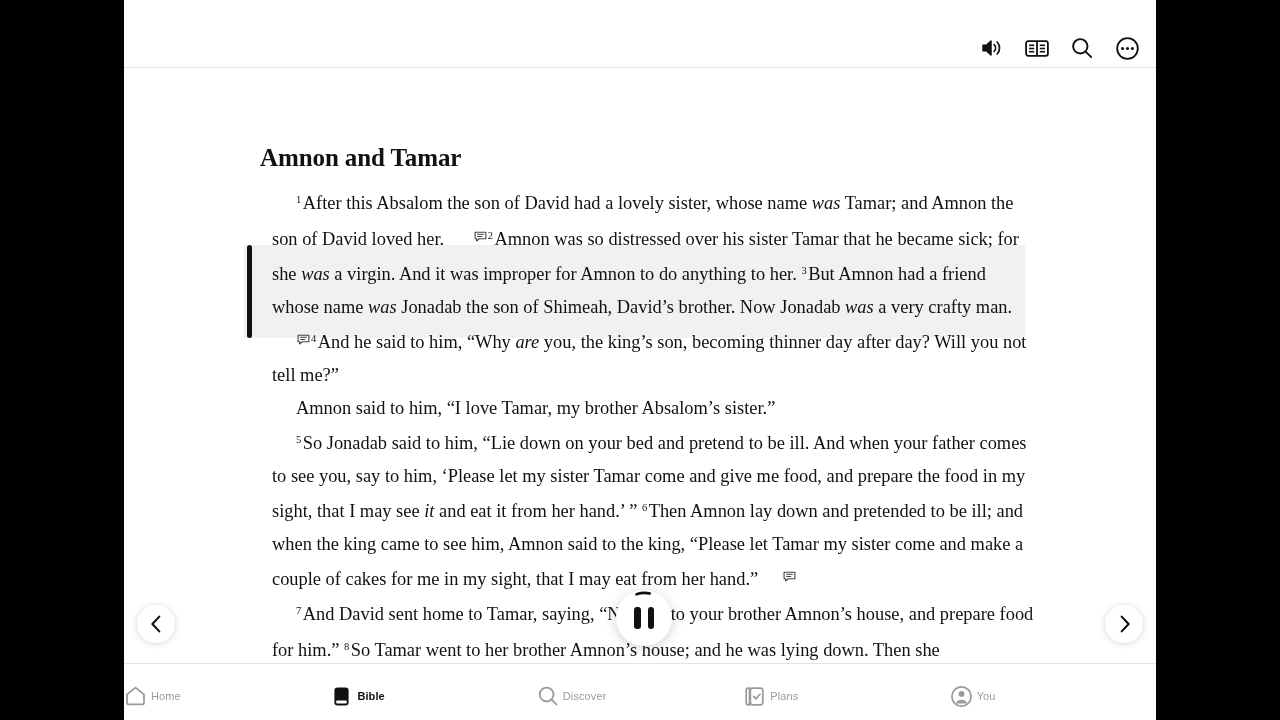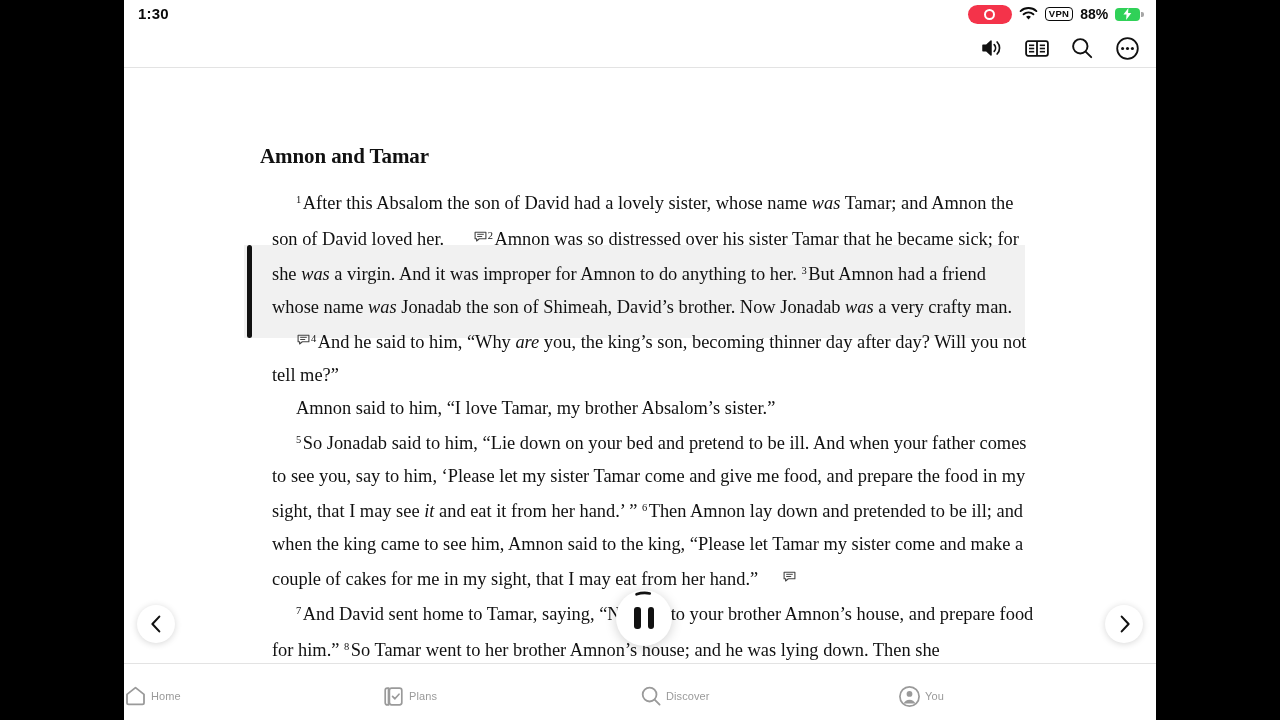--- a/index.html
+++ b/index.html
@@ -147,21 +147,21 @@
     position: absolute;
     left: 0; top: 68px;
     width: 1032px; height: 595px;
     background: #ffffff;
     overflow: hidden;
   }
   .chapter-title {
     position: absolute;
     left: 136px; top: 76px;
     font-family: "Liberation Serif", serif;
-    font-size: 21px;
+    font-size: 25px;
     font-weight: 700;
     color: #111111;
     letter-spacing: -.1px;
   }
 
   .body-text {
     position: absolute;
     left: 136px; top: 116px;
     width: 765px;
     font-family: "Liberation Serif", serif;
@@ -290,40 +290,20 @@
     color: #111111;
     font-weight: 700;
   }
 </style>
 </head>
 <body>
 
 <div class="screen">
   <div class="device">
 
-    <div class="statusbar">
-      <div class="status-time">1:30</div>
-      <div class="status-right">
-        <div class="rec-pill">
-          <span class="rec-dot"></span>
-        </div>
-        <svg class="wifi-ico" width="19" height="14" viewBox="0 0 19 14">
-          <path d="M9.5 12.6l2.4-2.9a3.7 3.7 0 0 0-4.8 0z" fill="#0a0a0a"></path>
-          <path d="M4.6 7.3a7.6 7.6 0 0 1 9.8 0" stroke="#0a0a0a" stroke-width="1.9" fill="none" stroke-linecap="round"></path>
-          <path d="M1.6 4.1a11.8 11.8 0 0 1 15.8 0" stroke="#0a0a0a" stroke-width="1.9" fill="none" stroke-linecap="round"></path>
-        </svg>
-        <span class="vpn-badge">VPN</span>
-        <span class="batt-pct">88%</span>
-        <span class="batt">
-          <svg width="11" height="12" viewBox="0 0 11 12">
-            <path d="M6.4 0L1.4 6.6h3.1L4.1 12l5.2-6.9H6.1z" fill="#ffffff"></path>
-          </svg>
-        </span>
-      </div>
-    </div>
 
     <div class="toolbar">
 
       <div class="tool-icons">
         <div class="tool-btn">
           <svg width="23" height="20" viewBox="0 0 23 20">
             <path d="M2 7.2h3.4L10 3v14L5.4 12.8H2z" fill="#111" stroke="#111" stroke-width="1.5" stroke-linejoin="round"></path>
             <path d="M13.2 6.6a5 5 0 0 1 0 6.8" stroke="#111" stroke-width="1.7" fill="none" stroke-linecap="round"></path>
             <path d="M16.1 4a8.6 8.6 0 0 1 0 12" stroke="#111" stroke-width="1.7" fill="none" stroke-linecap="round"></path>
           </svg>
@@ -409,44 +389,53 @@
 
       <div class="tab">
         <span class="tab-ico">
           <svg width="23" height="22" viewBox="0 0 23 22">
             <path d="M3 9.4L11.5 2.6 20 9.4v8.4a1.6 1.6 0 0 1-1.6 1.6H4.6A1.6 1.6 0 0 1 3 17.8z" fill="none" stroke="#9a9a9a" stroke-width="1.8" stroke-linejoin="round"></path>
           </svg>
         </span>
         <span class="tab-label">Home</span>
       </div>
 
+      <div class="tab active">
+        <span class="tab-ico">
+          <svg width="23" height="23" viewBox="0 0 23 23">
+            <rect x="4.4" y="2.4" width="14.2" height="18" rx="3.2" fill="#111111"></rect>
+            <rect x="6.2" y="15.5" width="10.6" height="3" rx="1.1" fill="#ffffff"></rect>
+          </svg>
+        </span>
+        <span class="tab-label">Bible</span>
+      </div>
+
+      <div class="tab">
+        <span class="tab-ico">
+          <svg width="22" height="22" viewBox="0 0 22 22">
+            <circle cx="9.6" cy="9.6" r="6.9" fill="none" stroke="#9a9a9a" stroke-width="1.8"></circle>
+            <line x1="14.6" y1="14.6" x2="19.6" y2="19.6" stroke="#9a9a9a" stroke-width="1.8" stroke-linecap="round"></line>
+          </svg>
+        </span>
+        <span class="tab-label">Discover</span>
+      </div>
 
       <div class="tab">
         <span class="tab-ico">
           <svg width="23" height="23" viewBox="0 0 23 23">
             <path d="M3.2 5.2A2.1 2.1 0 0 1 5.3 3.1h1.2v16.8H5.3a2.1 2.1 0 0 1-2.1-2.1z" fill="none" stroke="#9a9a9a" stroke-width="1.7"></path>
             <rect x="7.4" y="3.1" width="12.4" height="16.8" rx="2.3" fill="none" stroke="#9a9a9a" stroke-width="1.7"></rect>
             <path d="M10.6 11.4l2.3 2.4 4.1-4.6" fill="none" stroke="#9a9a9a" stroke-width="1.7" stroke-linecap="round" stroke-linejoin="round"></path>
           </svg>
         </span>
         <span class="tab-label">Plans</span>
       </div>
 
       <div class="tab">
         <span class="tab-ico">
-          <svg width="22" height="22" viewBox="0 0 22 22">
-            <circle cx="9.6" cy="9.6" r="6.9" fill="none" stroke="#9a9a9a" stroke-width="1.8"></circle>
-            <line x1="14.6" y1="14.6" x2="19.6" y2="19.6" stroke="#9a9a9a" stroke-width="1.8" stroke-linecap="round"></line>
-          </svg>
-        </span>
-        <span class="tab-label">Discover</span>
-      </div>
-
-      <div class="tab">
-        <span class="tab-ico">
           <svg width="23" height="23" viewBox="0 0 23 23">
             <circle cx="11.5" cy="11.5" r="9.6" fill="none" stroke="#9a9a9a" stroke-width="1.7"></circle>
             <circle cx="11.5" cy="8.9" r="2.9" fill="#9a9a9a"></circle>
             <path d="M5.6 18.6a6.4 6.4 0 0 1 11.8 0z" fill="#9a9a9a"></path>
           </svg>
         </span>
         <span class="tab-label">You</span>
       </div>
     </div>
 

